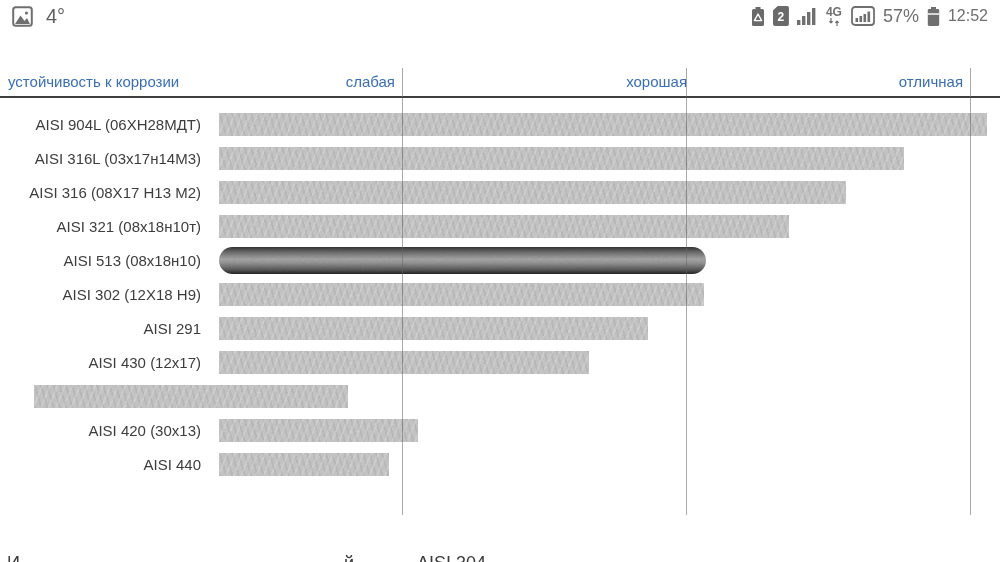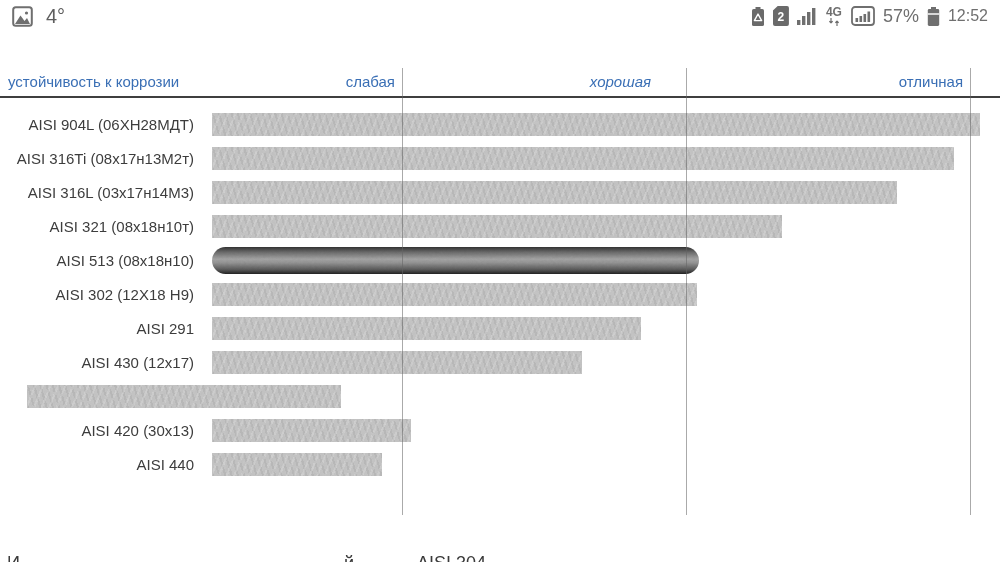--- a/index.html
+++ b/index.html
@@ -22,21 +22,21 @@
   .netwrap .nettext{font-size:12px;font-weight:bold;color:#6f6f6f;}
 
   
   .chart-header{position:absolute;top:72px;left:0;right:0;height:20px;}
   .head-title{position:absolute;left:8px;top:1px;color:#3a6fb5;font-size:15px;}
   .zone-label{position:absolute;top:1px;transform:translateX(-100%);color:#3a6fb5;font-size:15px;}
   .head-rule{position:absolute;top:96px;left:0;width:1000px;height:2px;background:#3f3f3f;}
   .gridlines{position:absolute;inset:0;z-index:2;pointer-events:none;}
   .gridline{position:absolute;top:68px;height:447px;width:1px;background:rgba(100,100,100,.55);}
 
-  .rows{position:absolute;top:107px;left:9px;width:808px;z-index:1;}
+  .rows{position:absolute;top:107px;left:16px;width:808px;z-index:1;}
   .row{display:flex;align-items:center;height:34px;}
   .row-label{width:185px;text-align:right;font-size:15px;color:#3d3d3d;flex:none;white-space:nowrap;}
   .bar-wrap{margin-left:18px;flex:1;display:flex;align-items:center;}
   .bar{position:relative;height:23px;overflow:hidden;
        background-color:#c7c7c7;
        background-image:
          repeating-linear-gradient(112deg, rgba(255,255,255,.22) 0 2px, rgba(255,255,255,0) 2px 7px),
          repeating-linear-gradient(74deg,  rgba(60,60,60,.10) 0 2px, rgba(60,60,60,0) 2px 6px);}
   .grain{position:absolute;left:0;top:0;width:100%;height:100%;opacity:.65;display:block;}
   .bar.highlight{height:27px;border-radius:14px;z-index:3;
@@ -120,54 +120,54 @@
 
       <span class="sb-time">12:52</span>
     </div>
   </header>
 
   <main>
     <div class="chart-header">
       <span class="head-title">устойчивость к коррозии</span>
 
     <span class="zone-label" style="left: 395px; text-align: center;">слабая</span>
-        <span class="zone-label" style="left: 651px; font-style: italic;">хорошая</span>
+        <span class="zone-label" style="left: 687px;">хорошая</span>
         <span class="zone-label" style="left: 963px;">отличная</span>
       </div>
     <div class="head-rule"></div>
     <div class="gridlines">
         <div class="gridline" style="left: 402px;"></div>
         <div class="gridline" style="left: 686px;"></div>
         <div class="gridline" style="left: 970px;"></div>
       </div>
     <div class="rows">
         <div class="row">
           <div class="row-label">AISI 904L (06ХН28МДТ)</div>
           <div class="bar-wrap">
             <div class="bar" style="width: 768px;">
               <svg class="grain" aria-hidden="true">
                 <rect width="100%" height="100%" filter="url(#grainF)"></rect>
               </svg>
             </div>
           </div>
         </div>
         <div class="row">
-          <div class="row-label">AISI 316Ti (08х17н13М2т)</div>
-          <div class="bar-wrap">
-            <div class="bar" style="width: 742px;">
-              <svg class="grain" aria-hidden="true">
-                <rect width="100%" height="100%" filter="url(#grainF)"></rect>
-              </svg>
-            </div>
-          </div>
-        </div>
-        <div class="row">
           <div class="row-label">AISI 316L (03х17н14М3)</div>
           <div class="bar-wrap">
             <div class="bar" style="width: 685px;">
+              <svg class="grain" aria-hidden="true">
+                <rect width="100%" height="100%" filter="url(#grainF)"></rect>
+              </svg>
+            </div>
+          </div>
+        </div>
+        <div class="row">
+          <div class="row-label">AISI 316 (08Х17 Н13 М2)</div>
+          <div class="bar-wrap">
+            <div class="bar" style="width: 627px;">
               <svg class="grain" aria-hidden="true">
                 <rect width="100%" height="100%" filter="url(#grainF)"></rect>
               </svg>
             </div>
           </div>
         </div>
         <div class="row">
           <div class="row-label">AISI 321 (08х18н10т)</div>
           <div class="bar-wrap">
             <div class="bar" style="width: 570px;">

